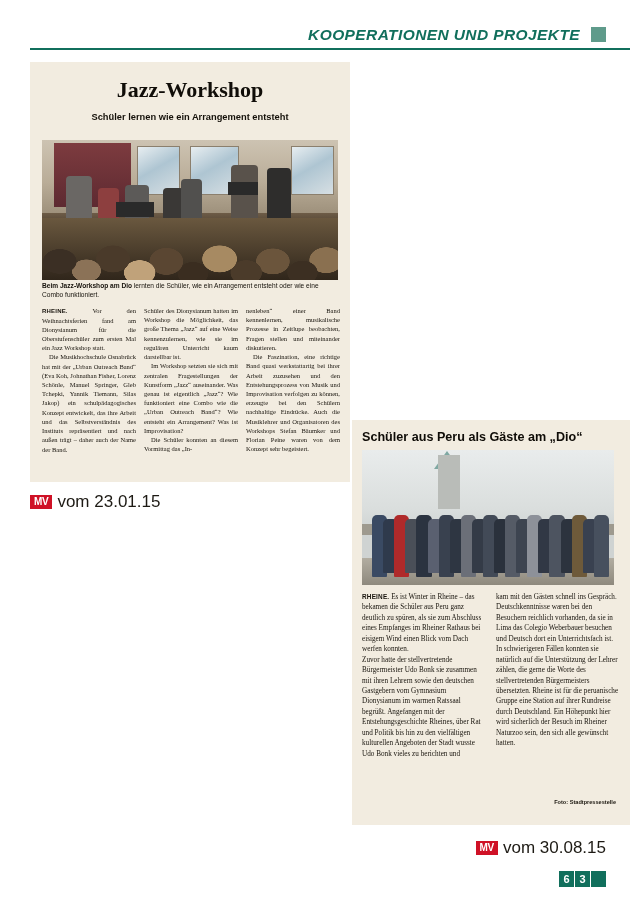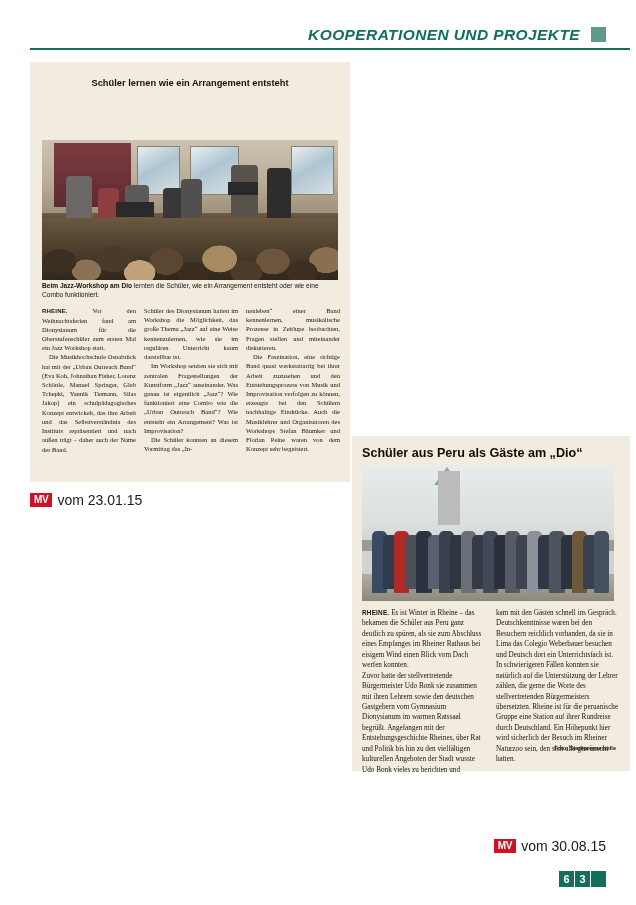--- a/index.html
+++ b/index.html
@@ -194,33 +194,32 @@
     color: #ffffff;
     font-family: "Liberation Sans", sans-serif;
     font-weight: bold;
     font-size: 10px;
     letter-spacing: -0.3px;
     padding: 1px 4px 2px 4px;
     line-height: 1.1;
   }
   .mv-date {
     font-family: "Liberation Sans", sans-serif;
-    font-size: 14px;
+    font-size: 17px;
     color: #1d1a14;
   }
 
   
   #article-peru {
     position: absolute;
     left: 352px;
     top: 420px;
     width: 278px;
-    height: 335px;
+    height: 405px;
     background: #f2ece0;
-    margin-top: 16px;
   }
   #peru-headline {
     margin: 10px 10px 0 10px;
     font-family: "Liberation Sans", sans-serif;
     font-weight: bold;
     font-size: 12.6px;
     color: #0f0c07;
     white-space: nowrap;
   }
   #peru-photo {
@@ -331,20 +330,21 @@
 
 <div id="page-header">
   <div id="section-title">KOOPERATIONEN UND PROJEKTE</div>
   <div id="header-square"></div>
   <div id="header-rule"></div>
 </div>
 
 <div id="article-jazz">
 
   <div id="jazz-headline">
+    <div>Jazz-Workshop</div>
   </div>
 
   <div id="jazz-subhead">Schüler lernen wie ein Arrangement entsteht</div>
 
   <div id="jazz-photo">
     <div class="wall"></div>
     <div class="curtain"></div>
     <div class="window w1"></div>
     <div class="window w2"></div>
     <div class="window w3"></div>

